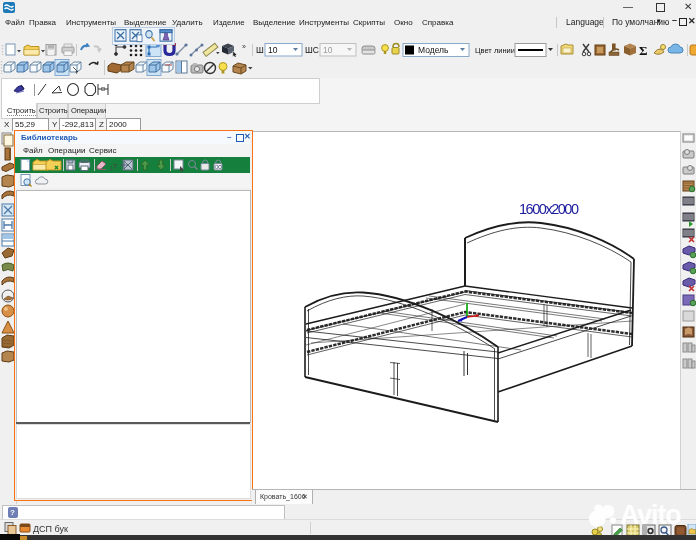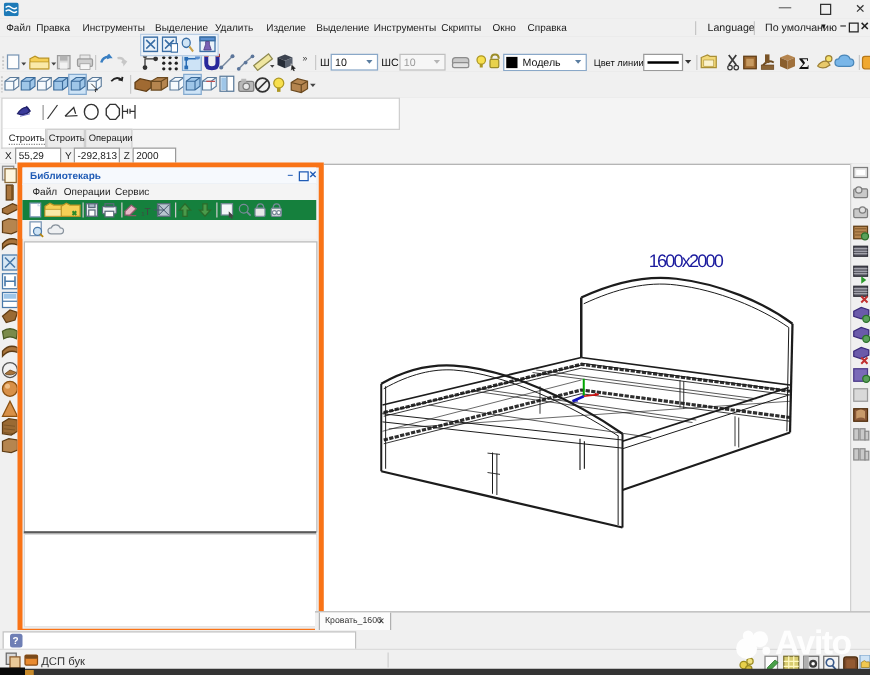--- a/index.html
+++ b/index.html
@@ -394,21 +394,21 @@
         </g>
       <g fill="#c9c9c9" stroke="#8d8d8d">
           <rect x="2" y="228" width="4" height="9"></rect>
           <rect x="7" y="228" width="4" height="9"></rect>
           <rect x="11" y="230" width="3" height="7"></rect>
         </g>
     </g>
   </svg>
 </div>
 
-<div class="abs" style="left:14px;top:130px;width:237px;height:369px;background:#f0f0f0;border:4px solid #f97316" id="library">
+<div class="abs" style="left:14px;top:130px;width:237px;height:369px;background:#f0f0f0;border:1px solid #f97316" id="library">
   <div class="abs" style="left:0;top:0;width:235px;height:13px;background:#f6f9fd;border-bottom:1px solid #c9d6e8">
     <div class="txt" style="left:6px;top:2px;font-size:8px;font-weight:bold;color:#1f5bb5">Библиотекарь</div>
     <div class="txt" style="left:212px;top:1px;font-size:8px;color:#1f5bb5;font-weight:bold">–</div>
     <div class="abs" style="left:221px;top:3px;width:6px;height:6px;border:1px solid #1f5bb5"></div>
     <div class="txt" style="left:229px;top:1px;font-size:8px;color:#1f5bb5;font-weight:bold">✕</div>
   </div>
   <div class="abs" style="left:0;top:13px;width:235px;height:13px;background:#f4f4f4">
     <div class="txt" style="left:8px;top:2px;font-size:8px">Файл</div>
     <div class="txt" style="left:33px;top:2px;font-size:8px">Операции</div>
     <div class="txt" style="left:74px;top:2px;font-size:8px">Сервис</div>

